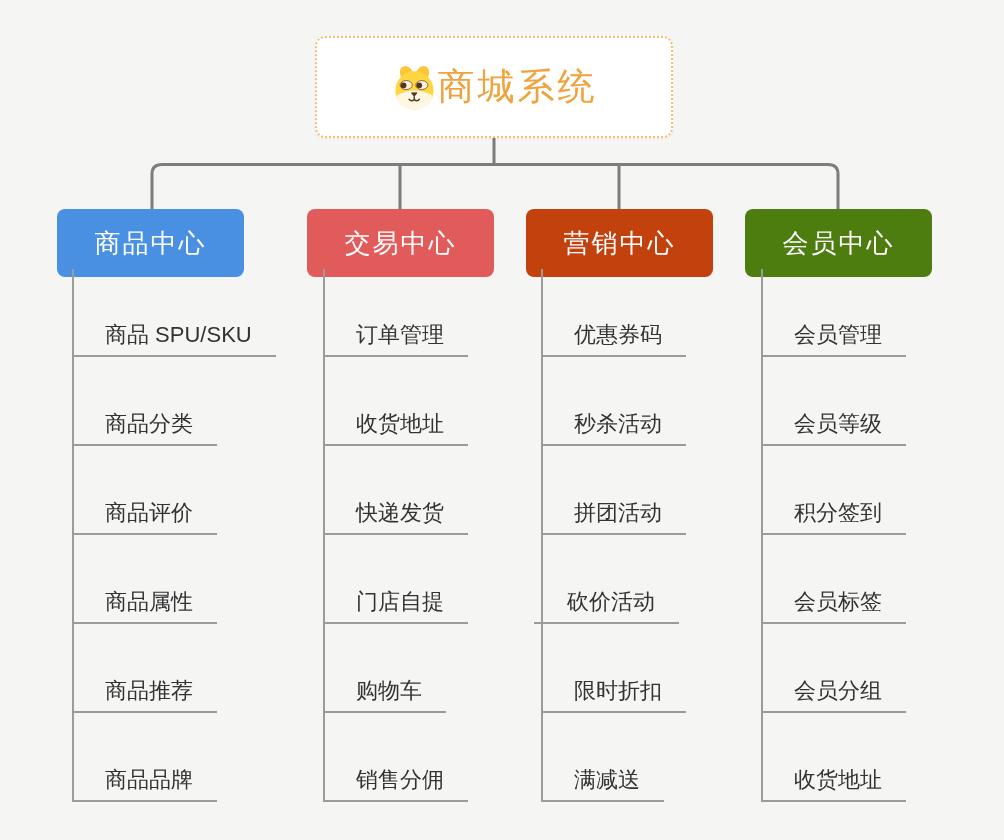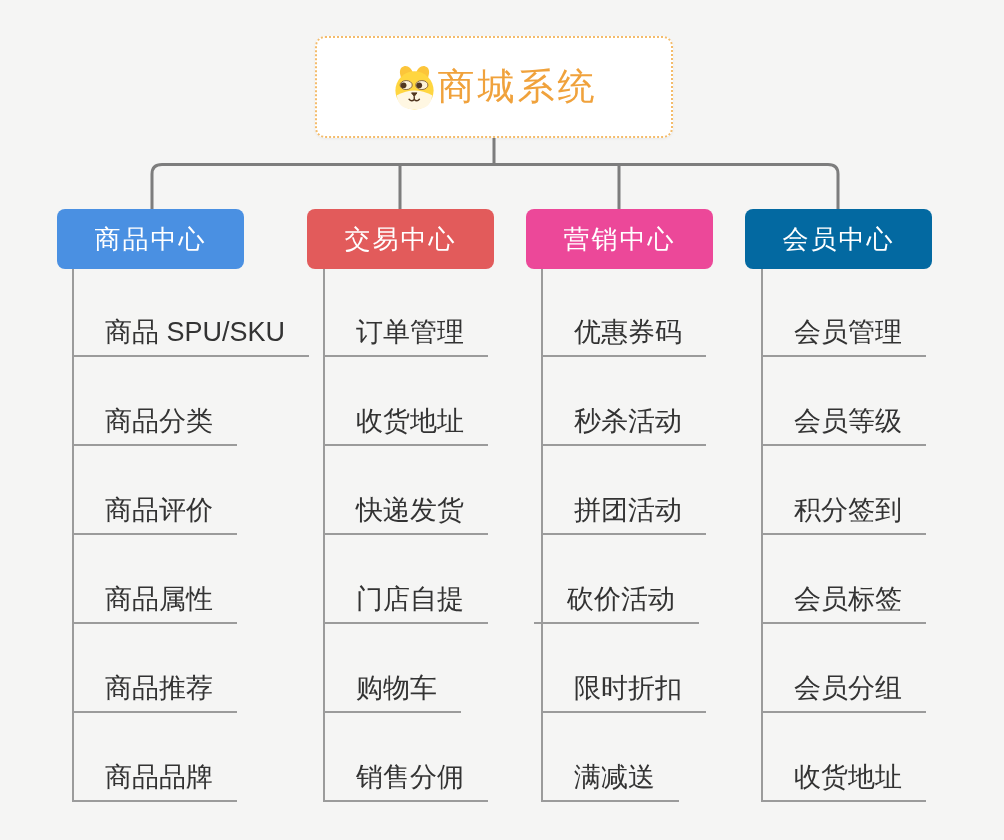--- a/index.html
+++ b/index.html
@@ -31,21 +31,21 @@
   
   #connector-layer {
     position: absolute; left: 0; top: 0;
     width: 1004px; height: 840px;
     pointer-events: none;
   }
   
   .branch-node {
     position: absolute;
     top: 209px;
-    width: 187px; height: 60px;
+    width: 187px; height: 68px;
     border-radius: 8px;
     display: flex; align-items: center; justify-content: center;
     cursor: pointer;
   }
   .branch-label {
     color: #ffffff;
     font-size: 26px;
     letter-spacing: 2px;
     white-space: nowrap;
   }
@@ -57,21 +57,21 @@
     height: 532px;
   }
   
   .item-node {
     position: absolute;
     height: 44px;
     display: flex;
     align-items: flex-end;
     padding: 0 24px 5px 33px;
     white-space: nowrap;
-    font-size: 27px;
+    font-size: 22px;
     color: #333333;
     border-bottom: 2px solid #9b9b9b;
     cursor: pointer;
   }
 </style>
 </head>
 <body>
 
 <div id="stage">
 
@@ -113,31 +113,31 @@
       <div class="branch-node" style="left: 307px; background: rgb(226, 91, 91); text-align: right;">
         <span class="branch-label">交易中心</span>
       </div>
       <div class="branch-trunk" style="left: 323px; background: rgb(155, 155, 155);"></div>
       <div class="item-node" style="left: 323px; top: 313px; border-bottom-color: rgb(155, 155, 155);">订单管理</div>
       <div class="item-node" style="left: 323px; top: 402px; border-bottom-color: rgb(155, 155, 155);">收货地址</div>
       <div class="item-node" style="left: 323px; top: 491px; border-bottom-color: rgb(155, 155, 155);">快递发货</div>
       <div class="item-node" style="left: 323px; top: 580px; border-bottom-color: rgb(155, 155, 155);">门店自提</div>
       <div class="item-node" style="left: 323px; top: 669px; border-bottom-color: rgb(155, 155, 155);">购物车</div>
       <div class="item-node" style="left: 323px; top: 758px; border-bottom-color: rgb(155, 155, 155);">销售分佣</div>
-      <div class="branch-node" style="left: 526px; background: #ec4899;">
+      <div class="branch-node" style="left: 526px; background: #c2410c;">
         <span class="branch-label">营销中心</span>
       </div>
       <div class="branch-trunk" style="left: 541px; background: rgb(155, 155, 155);"></div>
       <div class="item-node" style="left: 541px; top: 313px; border-bottom-color: rgb(155, 155, 155);">优惠券码</div>
       <div class="item-node" style="left: 541px; top: 402px; border-bottom-color: rgb(155, 155, 155);">秒杀活动</div>
       <div class="item-node" style="left: 541px; top: 491px; border-bottom-color: rgb(155, 155, 155);">拼团活动</div>
       <div class="item-node" style="left: 534px; top: 580px; border-bottom-color: rgb(155, 155, 155);">砍价活动</div>
       <div class="item-node" style="left: 541px; top: 669px; border-bottom-color: rgb(155, 155, 155);">限时折扣</div>
       <div class="item-node" style="left: 541px; top: 758px; border-bottom-color: rgb(155, 155, 155);">满减送</div>
-      <div class="branch-node" style="left: 745px; background: #0369a1; text-align: center;">
+      <div class="branch-node" style="left: 745px; background: #4d7c0f; text-align: center;">
         <span class="branch-label">会员中心</span>
       </div>
       <div class="branch-trunk" style="left: 761px; background: rgb(155, 155, 155);"></div>
       <div class="item-node" style="left: 761px; top: 313px; border-bottom-color: rgb(155, 155, 155);">会员管理</div>
       <div class="item-node" style="left: 761px; top: 402px; border-bottom-color: rgb(155, 155, 155);">会员等级</div>
       <div class="item-node" style="left: 761px; top: 491px; border-bottom-color: rgb(155, 155, 155);">积分签到</div>
       <div class="item-node" style="left: 761px; top: 580px; border-bottom-color: rgb(155, 155, 155);">会员标签</div>
       <div class="item-node" style="left: 761px; top: 669px; border-bottom-color: rgb(155, 155, 155);">会员分组</div>
       <div class="item-node" style="left: 761px; top: 758px; border-bottom-color: rgb(155, 155, 155);">收货地址</div>
     </div>

